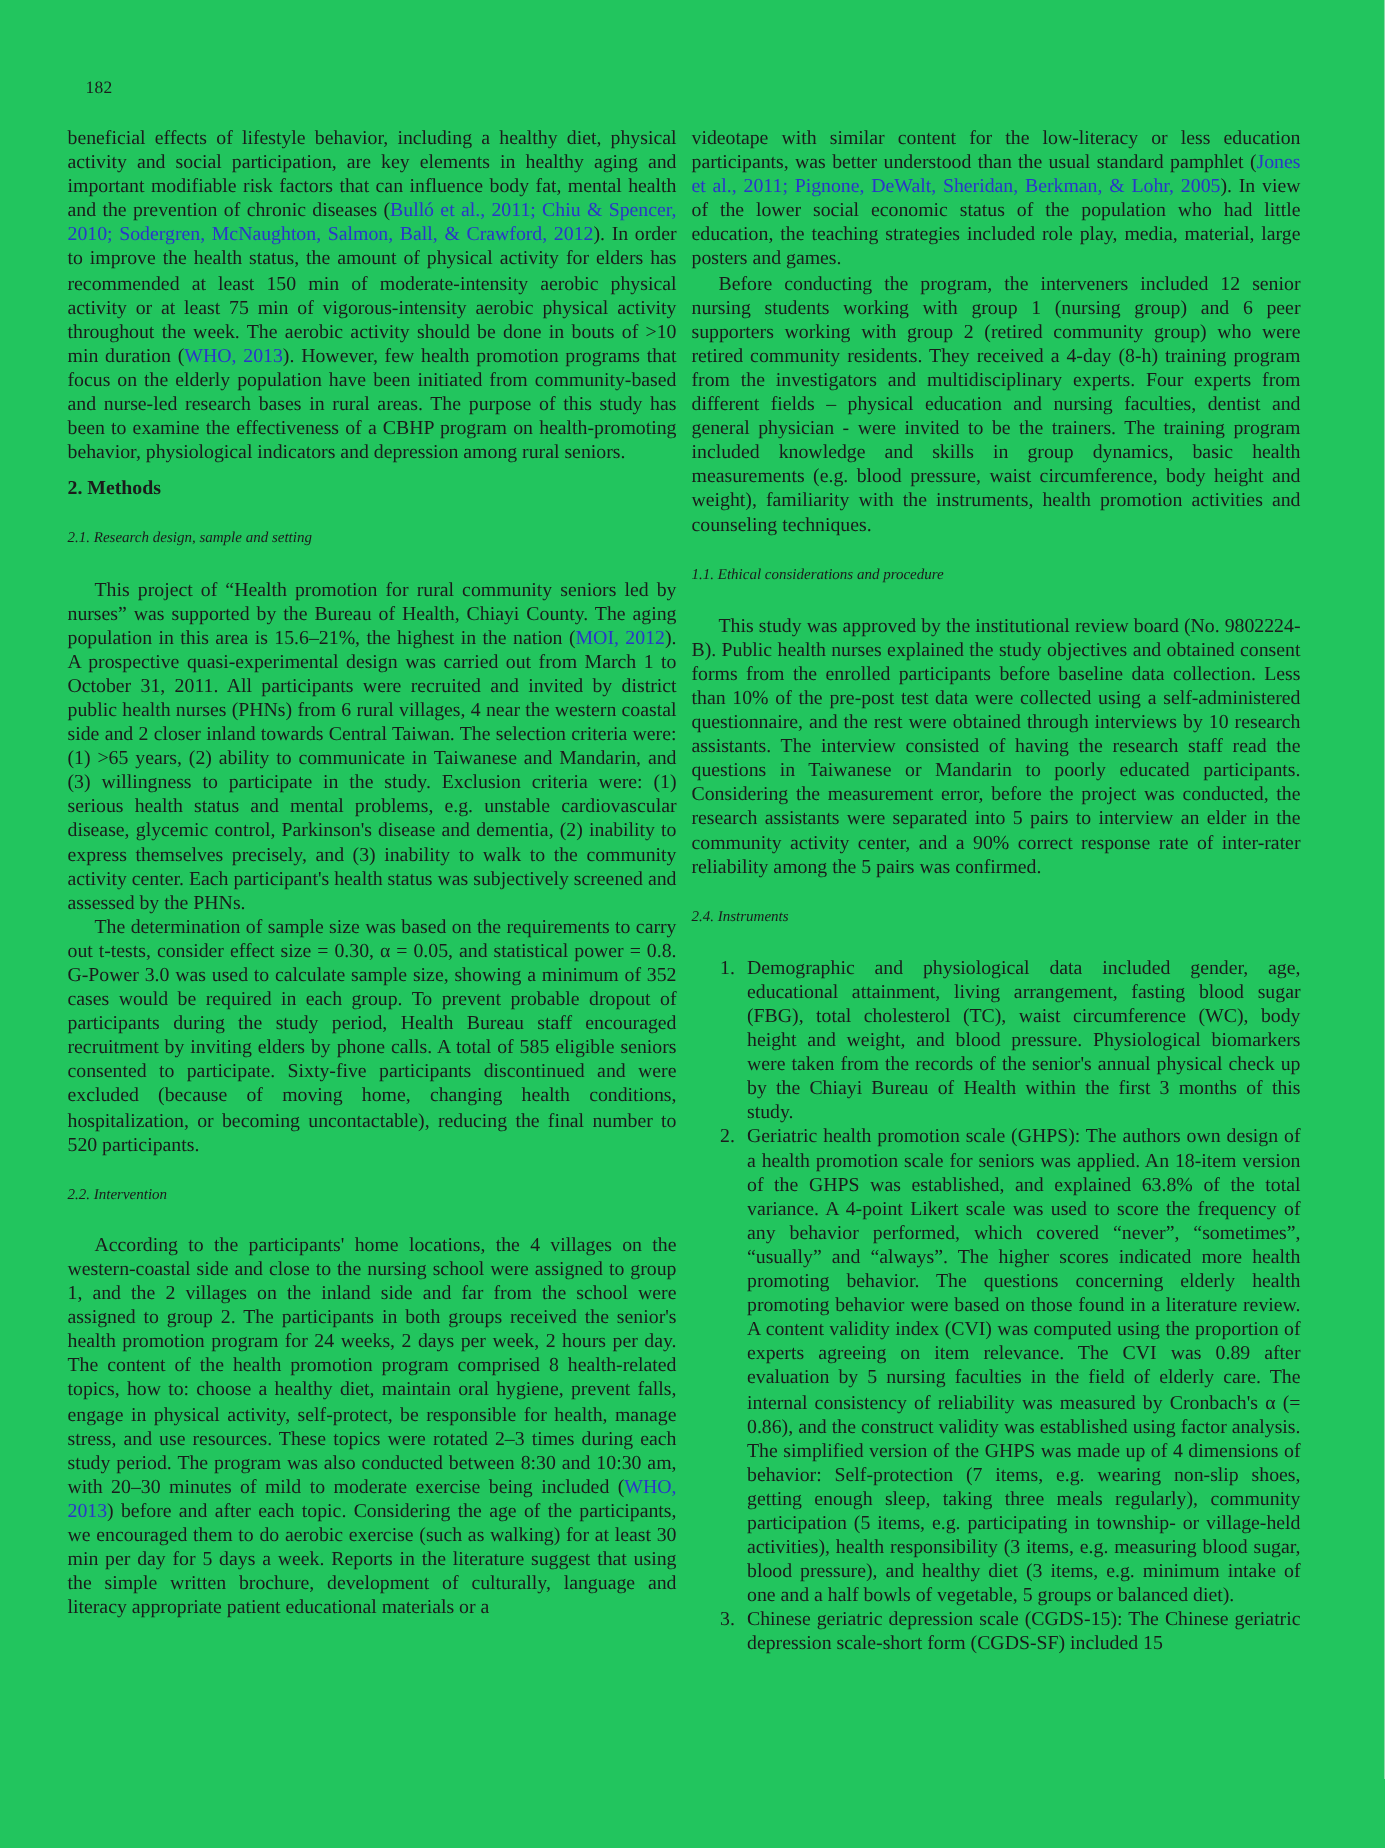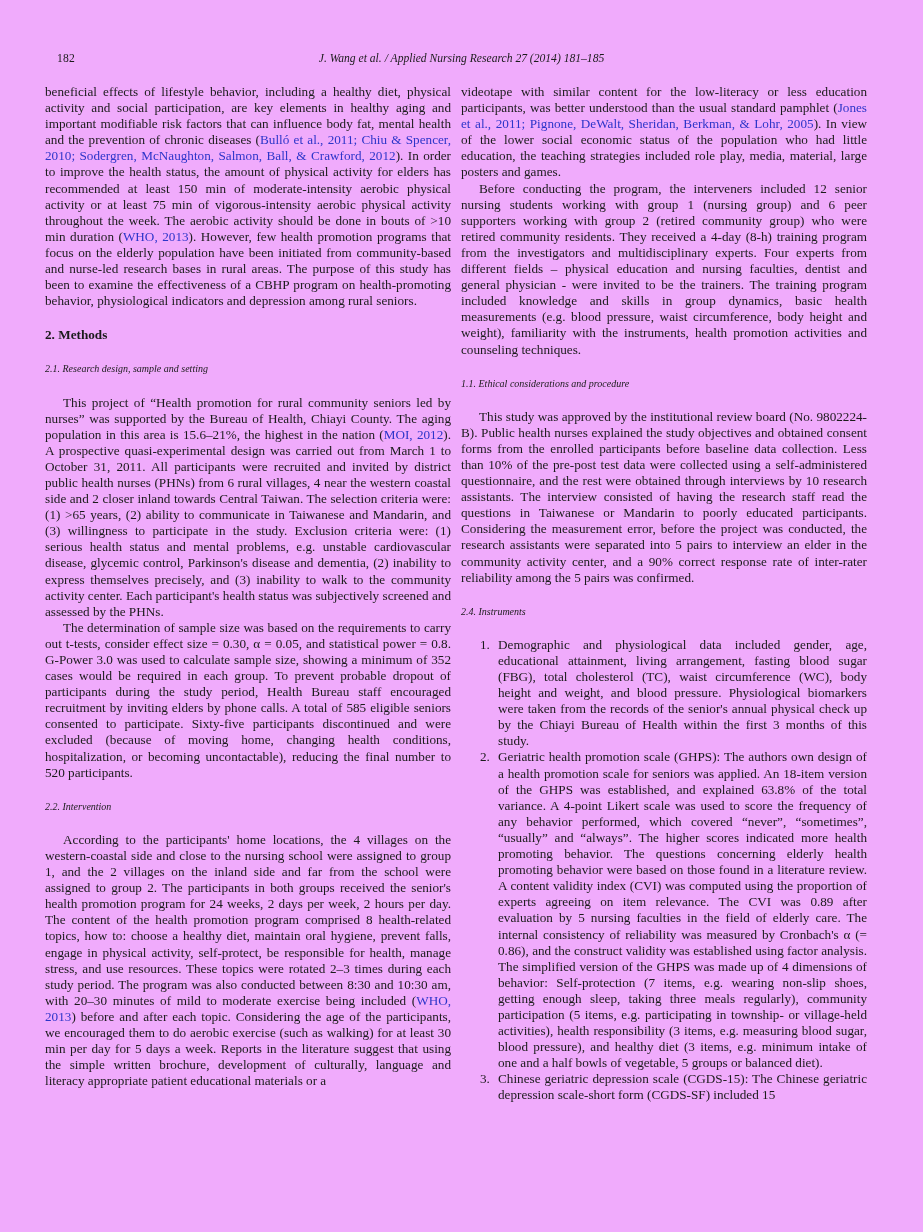--- a/index.html
+++ b/index.html
@@ -1,20 +1,20 @@
 <!DOCTYPE html>
 <html><head>
 <meta charset="utf-8">
 <style>
   html, body { margin: 0; padding: 0; background: #e8e8e8; }
   .page {
     position: relative;
     width: 923px;
     height: 1232px;
-    background: #f0abfc;
+    background: #22c55e;
     font-family: "Liberation Serif", serif;
     color: #1b1b1b;
     overflow: hidden;
   }
   .header {
     position: absolute;
     top: 52px;
     left: 45px;
     width: 833px;
     height: 18px;
@@ -47,21 +47,21 @@
     width: 406px;
     font-size: 13.2px;
     line-height: 16.1px;
     text-align: justify;
   }
   p.para { margin: 0; }
   p.para.indent { text-indent: 18px; }
   .heading {
     font-size: 13.2px;
     font-weight: bold;
-    margin: 18px 0 17px 0;
+    margin: 8px 0 17px 0;
     text-align: left;
   }
   .subheading {
     font-size: 10px;
     font-style: italic;
     font-weight: normal;
     margin: 18px 0 17px 0;
     text-align: left;
   }
   a.cite-link {
@@ -80,21 +80,20 @@
     left: 19px;
     top: 0;
   }
 </style>
 </head>
 <body>
 
 <div class="page">
   <div class="header">
     <span class="page-number">182</span>
-    <span class="running-title">J. Wang et al. / Applied Nursing Research 27 (2014) 181–185</span>
   </div>
   <div class="columns">
     <div class="col" id="col-left">
         <p class="para">beneficial effects of lifestyle behavior, including a healthy diet, physical activity and social participation, are key elements in healthy aging and important modifiable risk factors that can influence body fat, mental health and the prevention of chronic diseases (<a class="cite-link" href="#">Bulló et al., 2011; Chiu &amp; Spencer, 2010; Sodergren, McNaughton, Salmon, Ball, &amp; Crawford, 2012</a>). In order to improve the health status, the amount of physical activity for elders has recommended at least 150 min of moderate-intensity aerobic physical activity or at least 75 min of vigorous-intensity aerobic physical activity throughout the week. The aerobic activity should be done in bouts of &gt;10 min duration (<a class="cite-link" href="#">WHO, 2013</a>). However, few health promotion programs that focus on the elderly population have been initiated from community-based and nurse-led research bases in rural areas. The purpose of this study has been to examine the effectiveness of a CBHP program on health-promoting behavior, physiological indicators and depression among rural seniors.</p>
         <div class="heading">2. Methods</div>
         <div class="subheading">2.1. Research design, sample and setting</div>
         <p class="para indent">This project of “Health promotion for rural community seniors led by nurses” was supported by the Bureau of Health, Chiayi County. The aging population in this area is 15.6–21%, the highest in the nation (<a class="cite-link" href="#">MOI, 2012</a>). A prospective quasi-experimental design was carried out from March 1 to October 31, 2011. All participants were recruited and invited by district public health nurses (PHNs) from 6 rural villages, 4 near the western coastal side and 2 closer inland towards Central Taiwan. The selection criteria were: (1) &gt;65 years, (2) ability to communicate in Taiwanese and Mandarin, and (3) willingness to participate in the study. Exclusion criteria were: (1) serious health status and mental problems, e.g. unstable cardiovascular disease, glycemic control, Parkinson's disease and dementia, (2) inability to express themselves precisely, and (3) inability to walk to the community activity center. Each participant's health status was subjectively screened and assessed by the PHNs.</p>
         <p class="para indent">The determination of sample size was based on the requirements to carry out t-tests, consider effect size = 0.30, α = 0.05, and statistical power = 0.8. G-Power 3.0 was used to calculate sample size, showing a minimum of 352 cases would be required in each group. To prevent probable dropout of participants during the study period, Health Bureau staff encouraged recruitment by inviting elders by phone calls. A total of 585 eligible seniors consented to participate. Sixty-five participants discontinued and were excluded (because of moving home, changing health conditions, hospitalization, or becoming uncontactable), reducing the final number to 520 participants.</p>
         <div class="subheading">2.2. Intervention</div>
         <p class="para indent">According to the participants' home locations, the 4 villages on the western-coastal side and close to the nursing school were assigned to group 1, and the 2 villages on the inland side and far from the school were assigned to group 2. The participants in both groups received the senior's health promotion program for 24 weeks, 2 days per week, 2 hours per day. The content of the health promotion program comprised 8 health-related topics, how to: choose a healthy diet, maintain oral hygiene, prevent falls, engage in physical activity, self-protect, be responsible for health, manage stress, and use resources. These topics were rotated 2–3 times during each study period. The program was also conducted between 8:30 and 10:30 am, with 20–30 minutes of mild to moderate exercise being included (<a class="cite-link" href="#">WHO, 2013</a>) before and after each topic. Considering the age of the participants, we encouraged them to do aerobic exercise (such as walking) for at least 30 min per day for 5 days a week. Reports in the literature suggest that using the simple written brochure, development of culturally, language and literacy appropriate patient educational materials or a</p>

